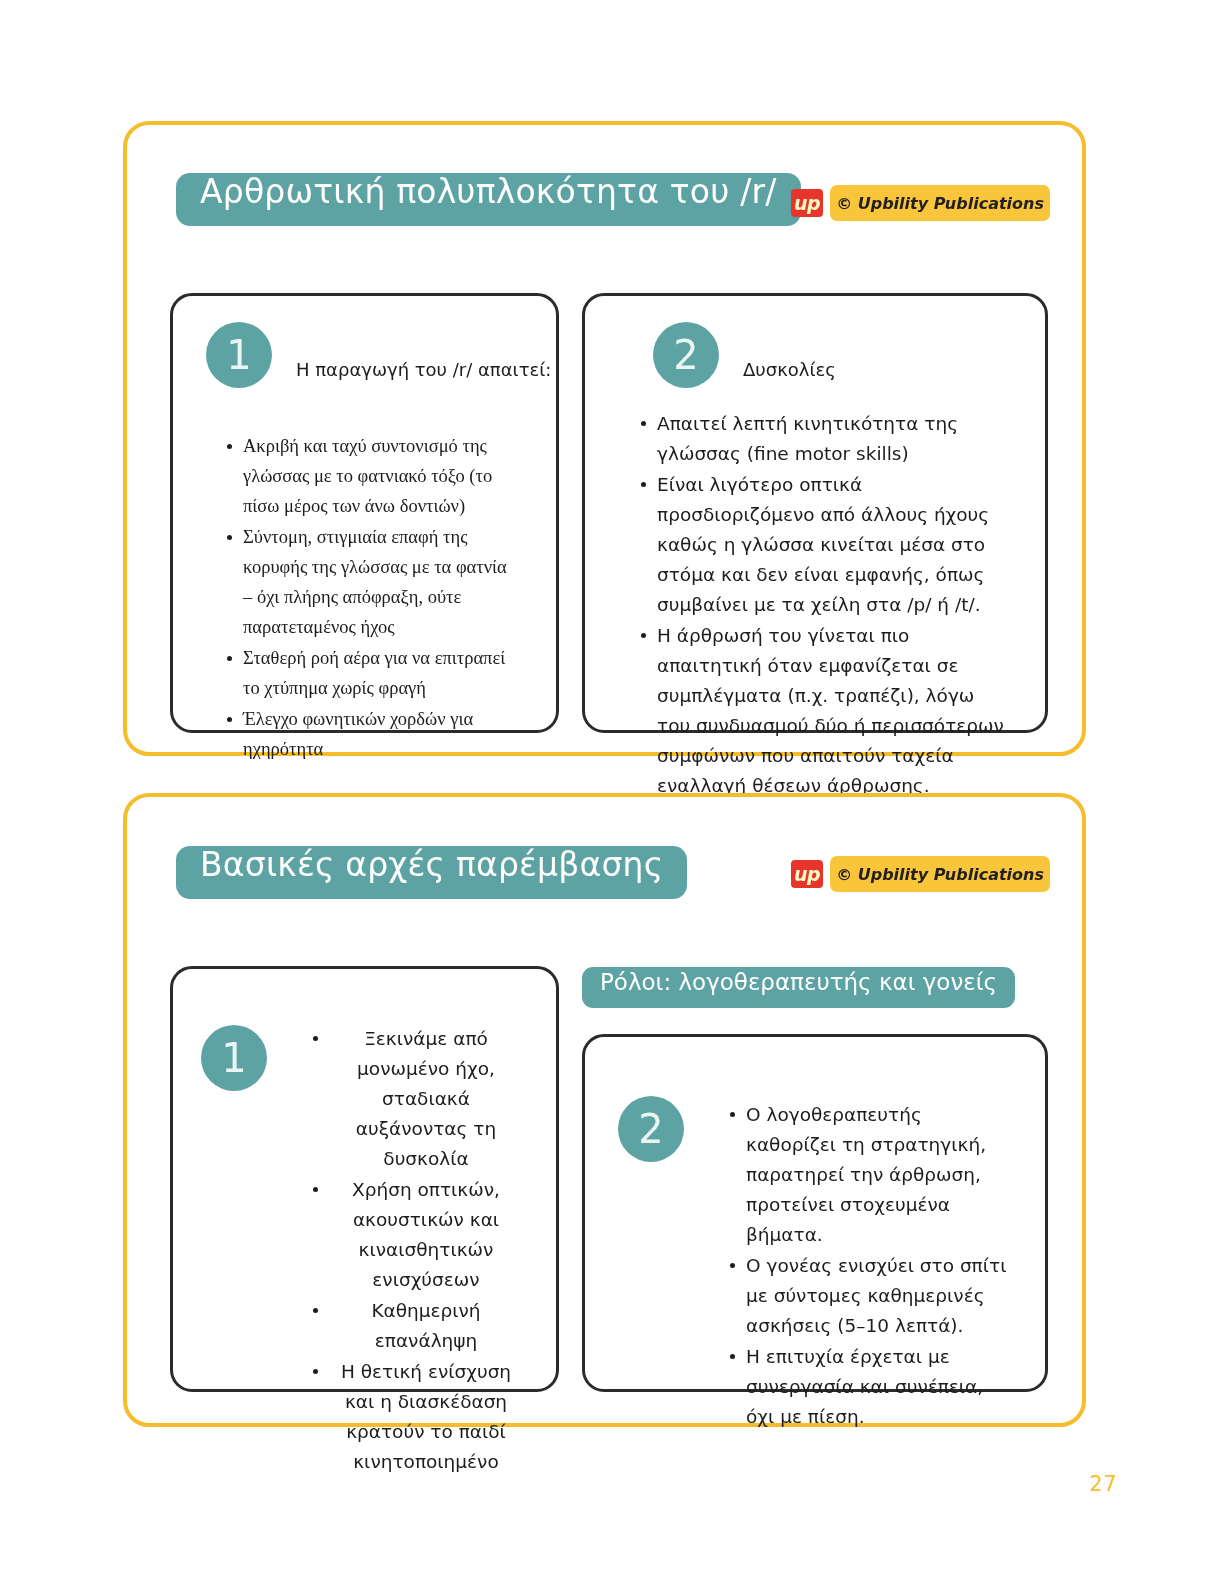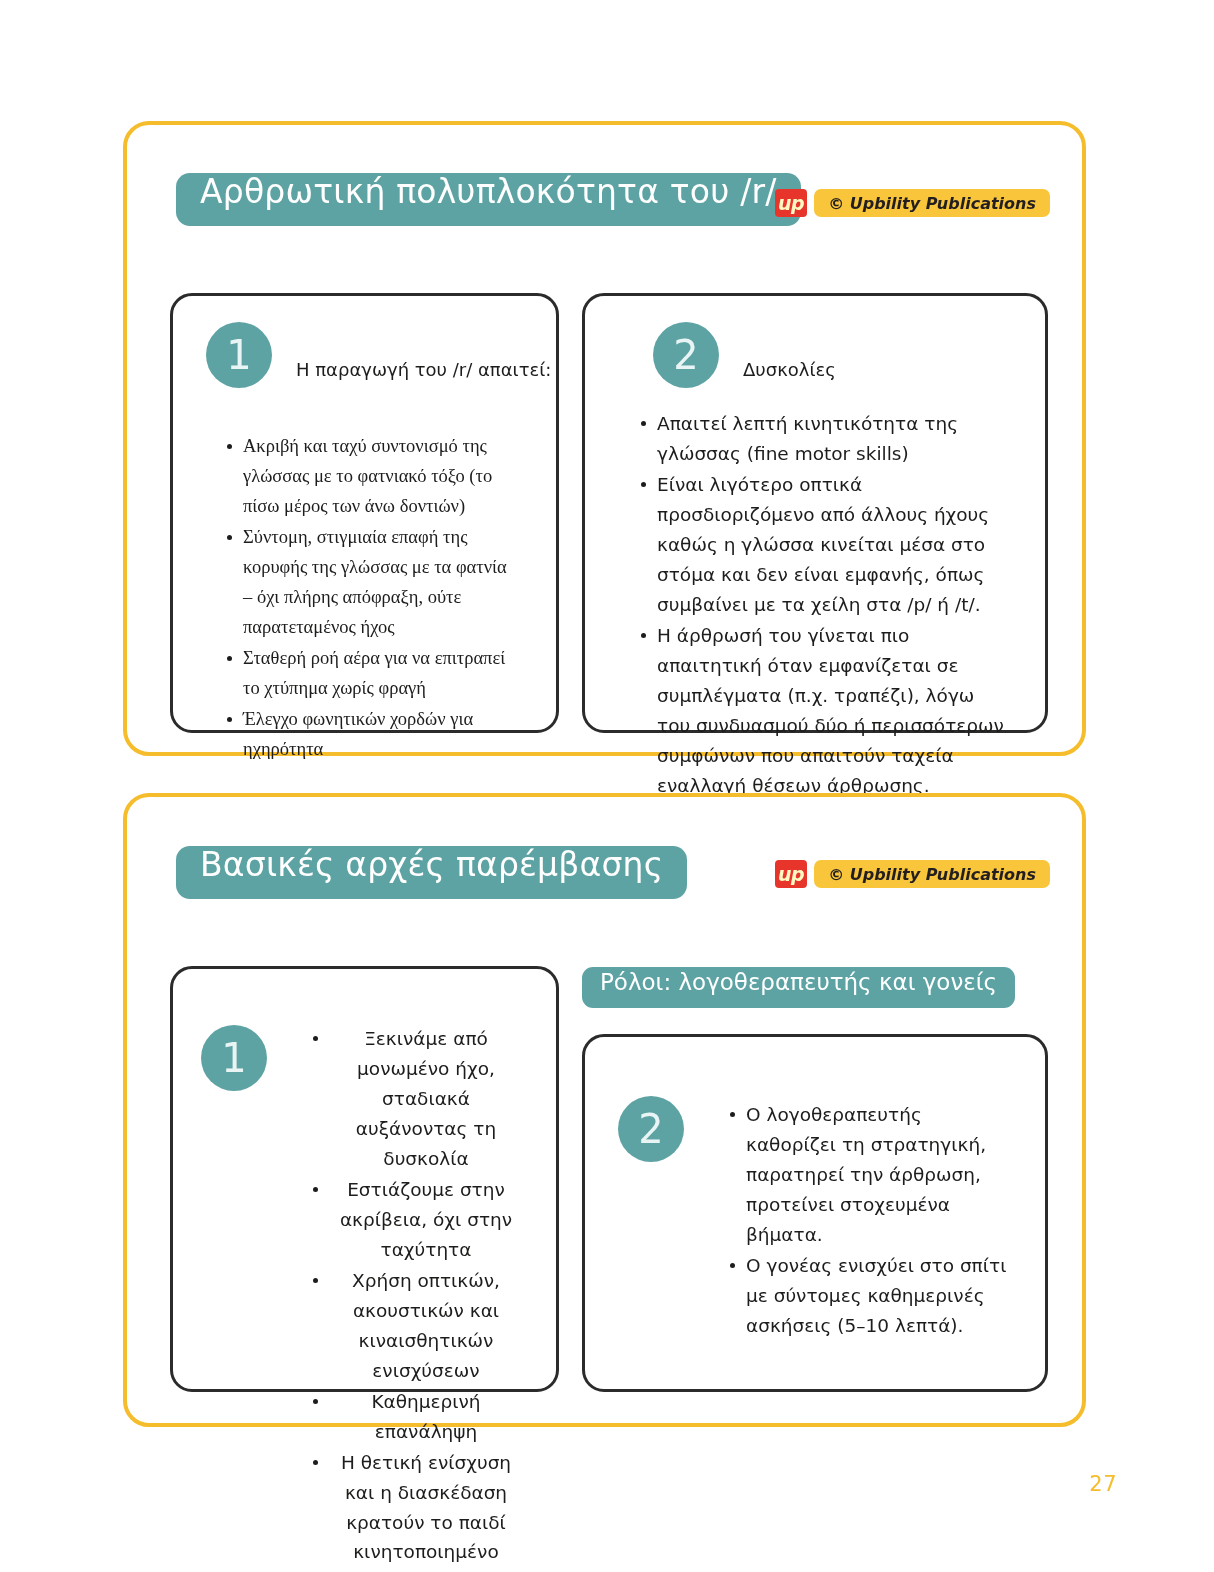--- a/index.html
+++ b/index.html
@@ -81,24 +81,24 @@
     font-style: italic;
     display: flex;
     align-items: center;
     justify-content: center;
     letter-spacing: -0.5px;
     line-height: 1;
   }
   .brand-pill {
     background: #f9c63b;
     border-radius: 7px;
-    height: 28px;
-    display: flex;
-    align-items: center;
-    padding: 0 14px;
+    height: 36px;
+    display: flex;
+    align-items: center;
+    padding: 0 6px;
     color: #231f20;
     font-size: 16px;
     font-weight: 700;
     font-style: italic;
     white-space: nowrap;
   }
 
   
   .card {
     position: absolute;
@@ -266,34 +266,34 @@
       <div class="brand-pill">© Upbility Publications</div>
     </div>
 
     <div class="sub-pill">Ρόλοι: λογοθεραπευτής και γονείς</div>
 
     <div class="card card-2a">
       <div class="inline-row">
         <div class="num-circle">1</div>
         <ul class="bullets">
           <li>Ξεκινάμε από μονωμένο ήχο, σταδιακά αυξάνοντας τη δυσκολία</li>
-          <li>Εστιάζουμε στην ακρίβεια, όχι στην ταχύτητα</li>
           <li>Χρήση οπτικών, ακουστικών και κιναισθητικών ενισχύσεων</li>
           <li>Καθημερινή επανάληψη</li>
           <li>Η θετική ενίσχυση και η διασκέδαση κρατούν το παιδί κινητοποιημένο</li>
         </ul>
       </div>
     </div>
 
     <div class="card card-2b">
       <div class="inline-row">
         <div class="num-circle">2</div>
         <ul class="bullets">
           <li>Ο λογοθεραπευτής καθορίζει τη στρατηγική, παρατηρεί την άρθρωση, προτείνει στοχευμένα βήματα.</li>
           <li>Ο γονέας ενισχύει στο σπίτι με σύντομες καθημερινές ασκήσεις (5–10 λεπτά).</li>
+          <li>Η επιτυχία έρχεται με συνεργασία και συνέπεια, όχι με πίεση.</li>
         </ul>
       </div>
     </div>
   </div>
 
   <div class="page-number">27</div>
 
 </div>
 
 </body></html>

